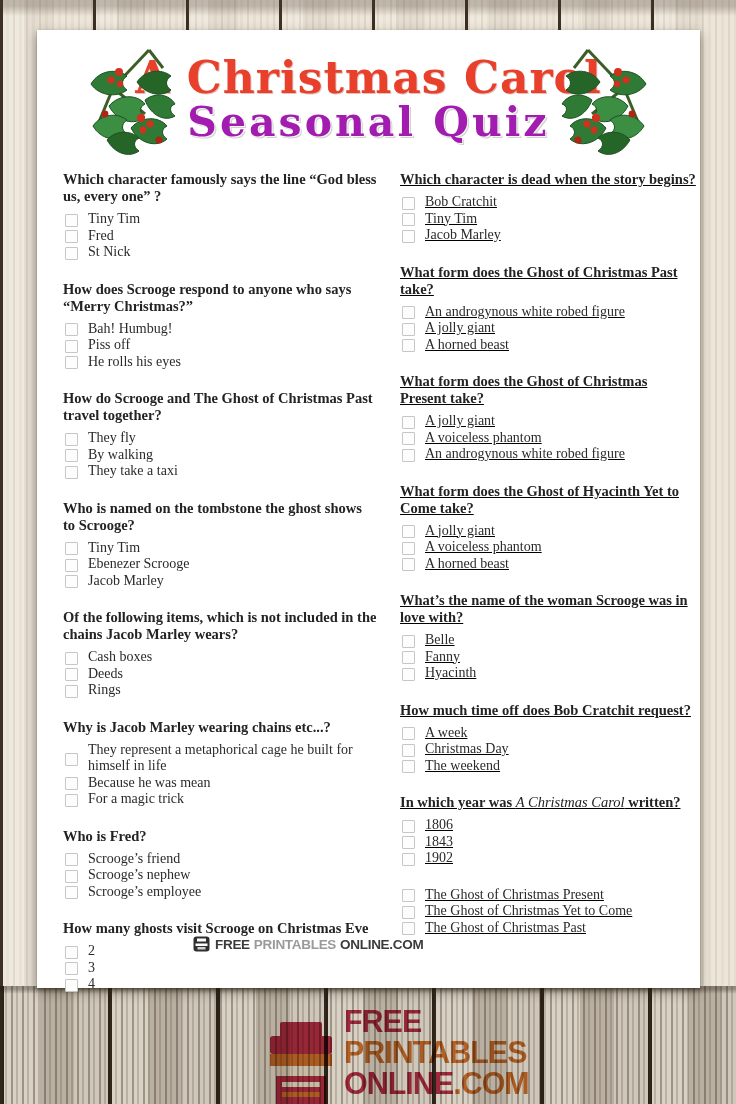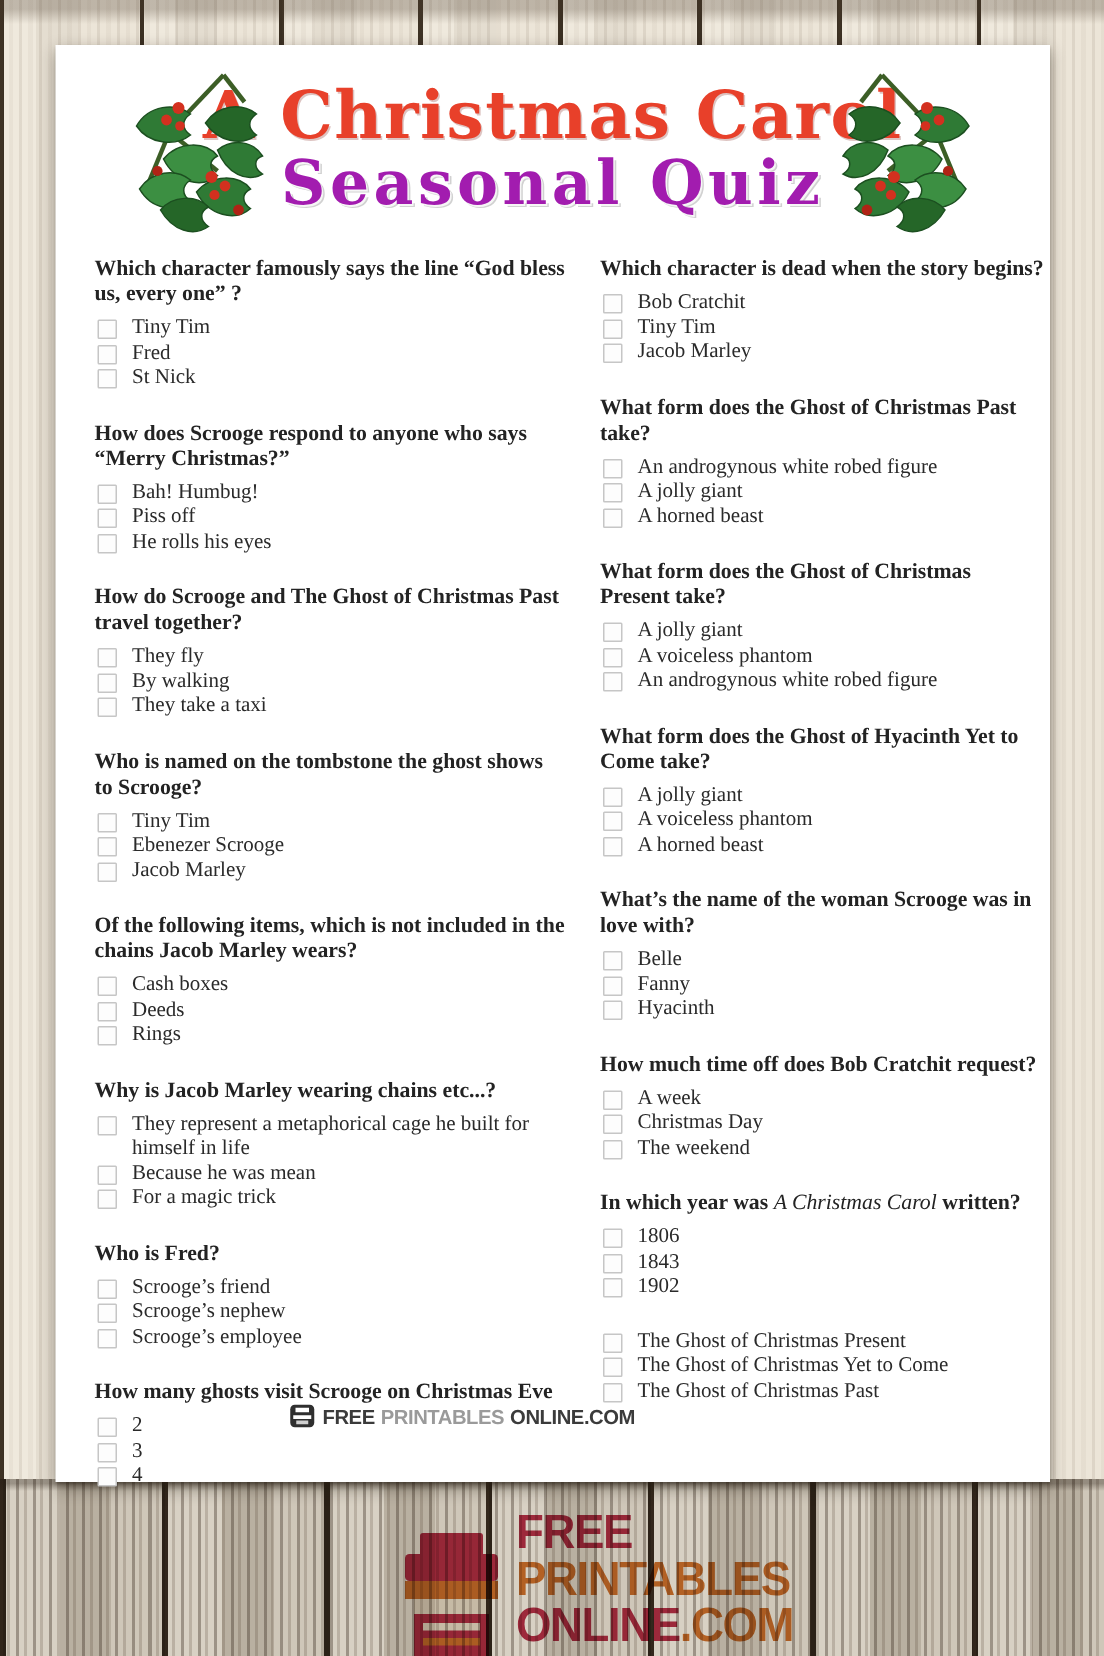--- a/index.html
+++ b/index.html
@@ -35,28 +35,28 @@
     font-family:"DejaVu Serif",serif;font-weight:700;font-size:41px;line-height:44px;
     color:#a21caf;letter-spacing:3px;
     text-shadow:1px 1px 0 rgba(255,255,255,.8), 2px 2px 0 rgba(70,70,70,.25);
   }
   .holly{position:absolute;top:14px;width:104px;height:116px;}
   .holly-left{left:42px;}
   .holly-right{right:42px;transform:scaleX(-1);}
   
   .col{position:absolute;top:141px;}
   .col-left{left:26px;width:314px;}
-  .col-right{left:363px;width:297px;}
+  .col-right{left:363px;width:297px;text-decoration:underline;}
   .qblock{margin-bottom:20px;}
   .qtitle{
     font-family:"Liberation Serif",serif;font-weight:700;
     font-size:14.5px;line-height:17px;color:#232323;margin-bottom:6px;
   }
   .qtitle .it{font-style:italic;font-weight:400;}
-  .opt{display:flex;align-items:flex-start;font-size:14px;line-height:16.5px;color:#2a2a2a;}
+  .opt{display:flex;align-items:center;font-size:14px;line-height:16.5px;color:#2a2a2a;}
   .cb{
     flex:0 0 auto;width:11px;height:11px;margin:2px 10px 0 2px;
     border:1px solid #c6c6c6;background:#fdfdfd;border-radius:1px;
   }
   .olabel{flex:1 1 auto;}
   
   .paper-logo{
     position:absolute;left:156px;top:905px;height:18px;
     display:flex;align-items:center;
     font-family:"Liberation Sans",sans-serif;font-weight:700;font-size:13.5px;

